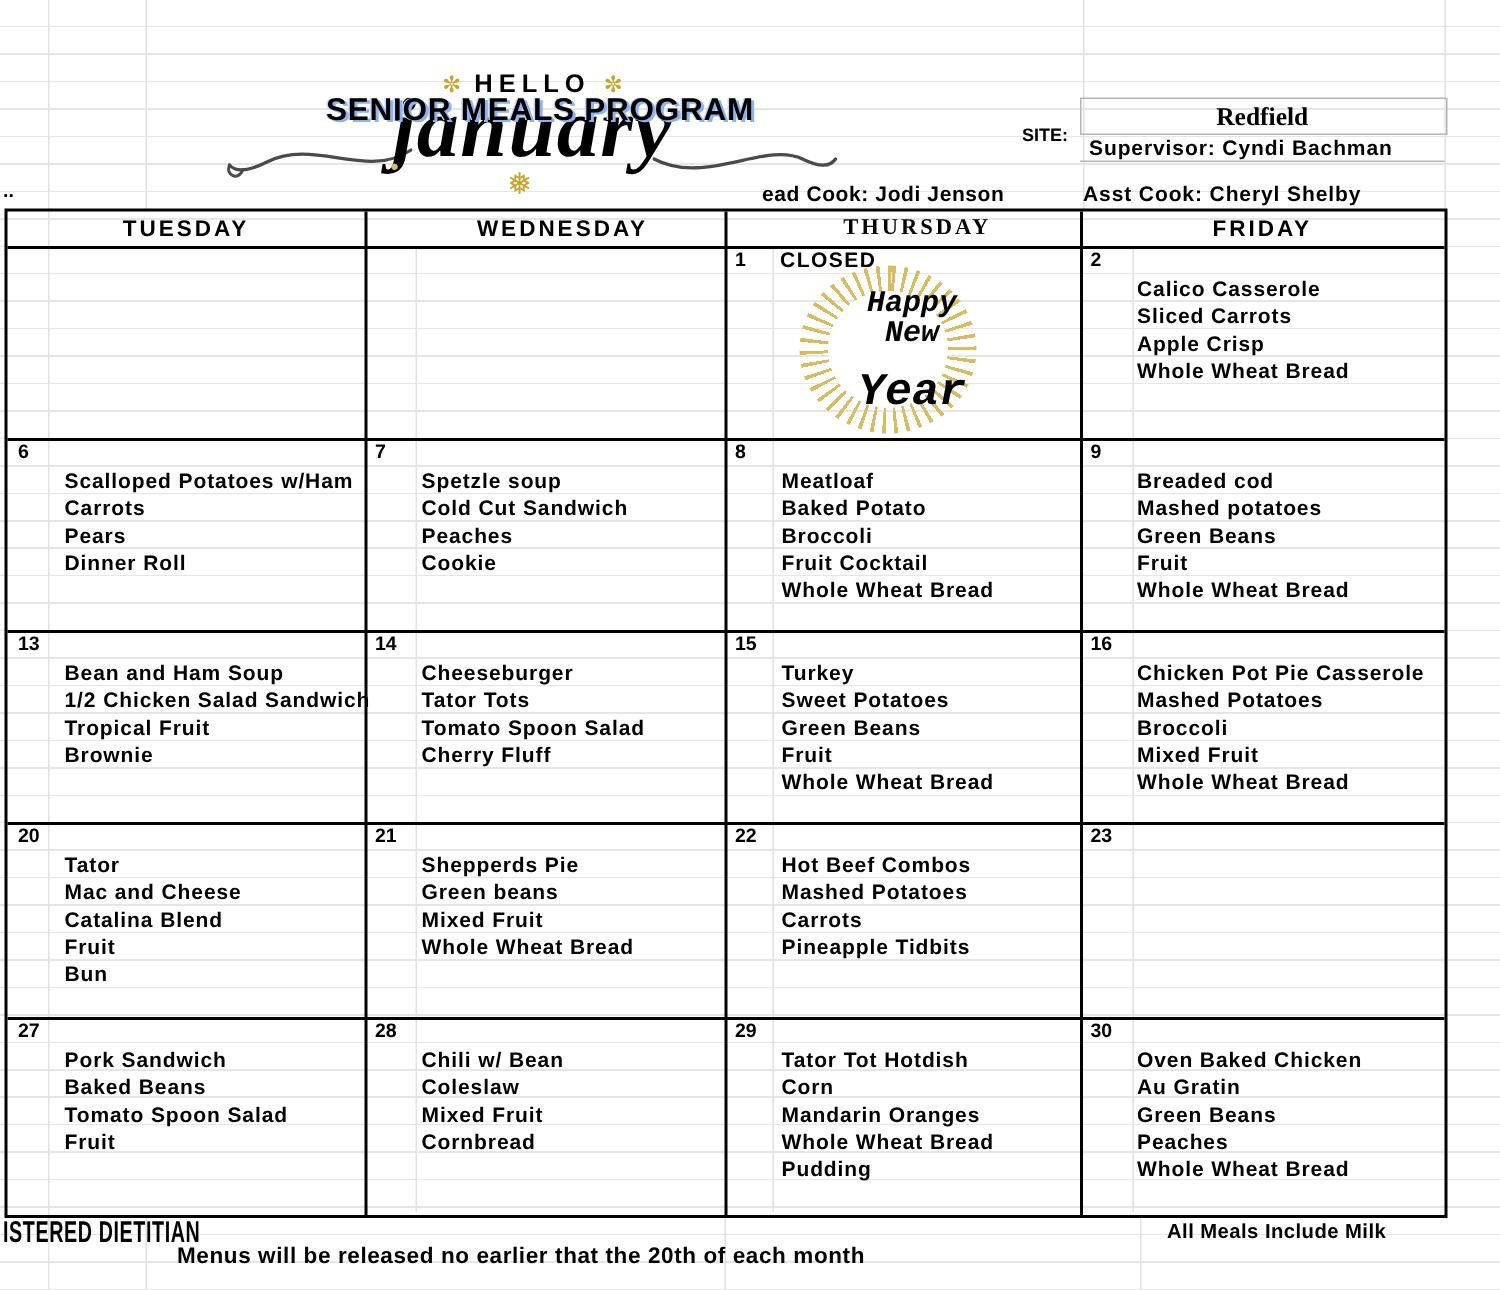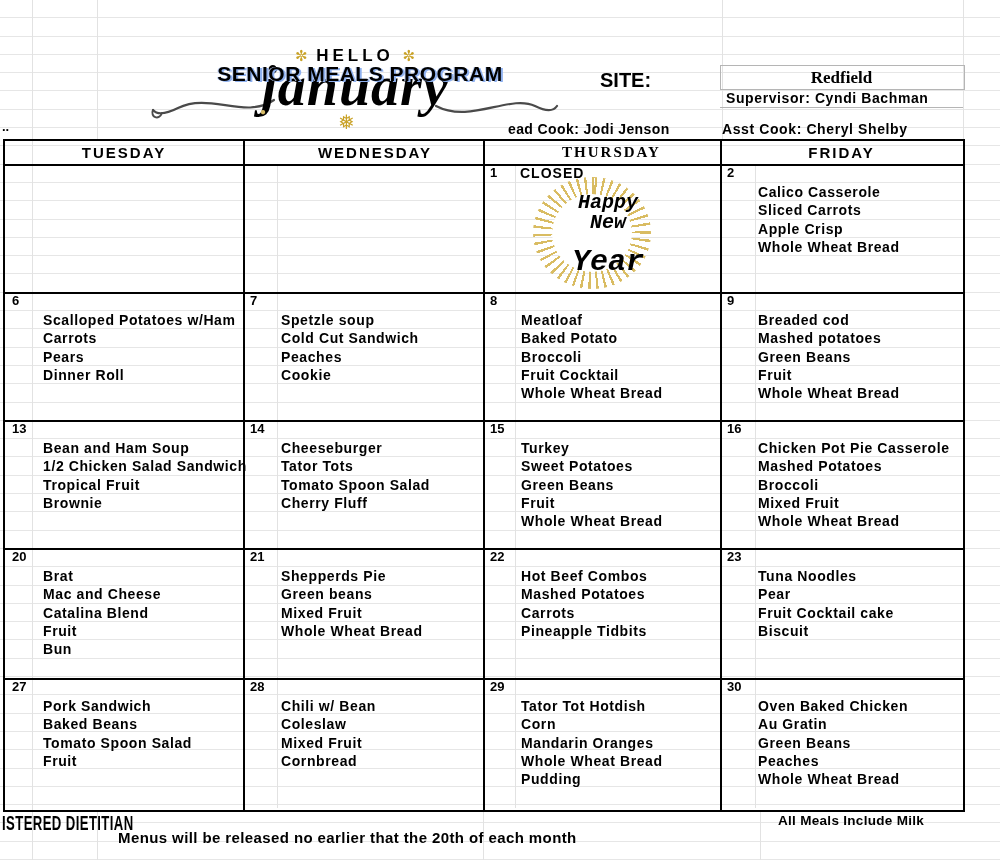--- a/index.html
+++ b/index.html
@@ -75,21 +75,21 @@
     <svg width="125" height="48" style="left:285px">
       <path d="M1,20 C35,38 75,8 100,20 C110,25 118,26 122,20" stroke="#4a4a4a" stroke-width="2.2" fill="none" stroke-linecap="round"></path>
     </svg>
     <div class="hello"><span class="star">✼</span>&nbsp;<span>HELLO</span>&nbsp;<span class="star">✼</span></div>
     <div class="month">january</div>
     <div class="flake">❅</div>
     <div class="dot" style="left:110px;top:62px">●</div>
     <div class="dot" style="left:300px;top:28px">●</div>
   </div>
 
-  <div class="t" style="left:600px;top:69px;width:112px;text-align:left;font-size:20px">SITE:</div>
+  <div class="t" style="left:600px;top:83px;width:112px;text-align:right;font-size:12px">SITE:</div>
   <div class="cellbox" style="left:720px;top:65px;width:243px;height:23px"></div>
   <div class="t serif" style="left:720px;top:68px;width:243px;text-align:center;font-size:17px">Redfield</div>
   <div class="t" style="left:726px;top:90px;font-size:14px;letter-spacing:.6px">Supervisor: Cyndi Bachman</div>
   <div style="position:absolute;left:720px;top:107px;width:243px;height:1px;background:#b5b5b5;z-index:1"></div>
 
   <div class="t" style="left:2px;top:119px;font-size:13px">..</div>
   <div class="t" style="left:508px;top:121px;font-size:14px;letter-spacing:.4px">ead Cook:  Jodi Jenson</div>
   <div class="t" style="left:722px;top:121px;font-size:14px;letter-spacing:.6px">Asst Cook:  Cheryl Shelby</div>
 
   <div id="cal">
@@ -208,21 +208,21 @@
             <div class="mitem">Chicken Pot Pie Casserole</div>
             <div class="mitem">Mashed Potatoes</div>
             <div class="mitem">Broccoli</div>
             <div class="mitem">Mixed Fruit</div>
             <div class="mitem">Whole Wheat Bread</div>
           </div>
         </div>
         <div class="daycell" style="left: 0px; top: 407px; width: 238px; height: 130px;">
           <div class="datestrip">20</div>
           <div class="items">
-            <div class="mitem">Brat</div>
+            <div class="mitem">Tator</div>
             <div class="mitem">Mac and Cheese</div>
             <div class="mitem">Catalina Blend</div>
             <div class="mitem">Fruit</div>
             <div class="mitem">Bun</div>
           </div>
         </div>
         <div class="daycell" style="left: 238px; top: 407px; width: 240px; height: 130px;">
           <div class="datestrip">21</div>
           <div class="items">
             <div class="mitem">Shepperds Pie</div>
@@ -235,26 +235,20 @@
           <div class="datestrip">22</div>
           <div class="items">
             <div class="mitem">Hot Beef Combos</div>
             <div class="mitem">Mashed Potatoes</div>
             <div class="mitem">Carrots</div>
             <div class="mitem">Pineapple Tidbits</div>
           </div>
         </div>
         <div class="daycell" style="left: 715px; top: 407px; width: 243px; height: 130px;">
           <div class="datestrip">23</div>
-          <div class="items">
-            <div class="mitem">Tuna Noodles</div>
-            <div class="mitem">Pear</div>
-            <div class="mitem">Fruit Cocktail cake</div>
-            <div class="mitem">Biscuit</div>
-          </div>
         </div>
         <div class="daycell" style="left: 0px; top: 537px; width: 238px; height: 132px;">
           <div class="datestrip">27</div>
           <div class="items">
             <div class="mitem">Pork Sandwich</div>
             <div class="mitem">Baked Beans</div>
             <div class="mitem">Tomato Spoon Salad</div>
             <div class="mitem">Fruit</div>
           </div>
         </div>

